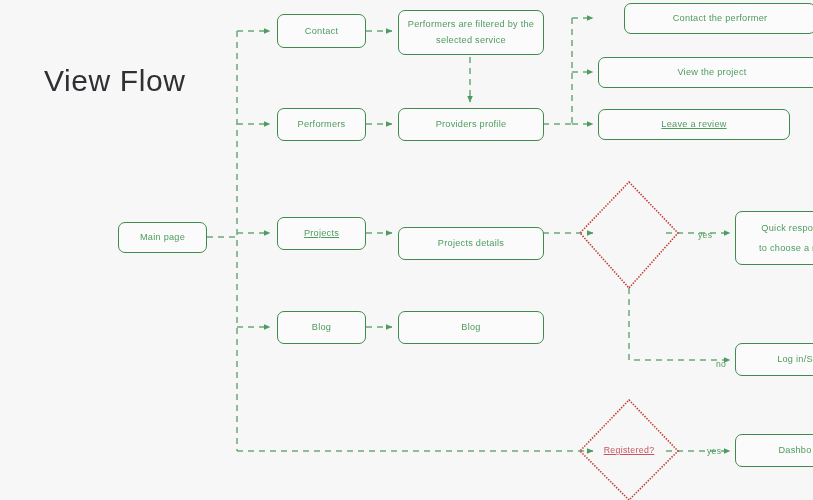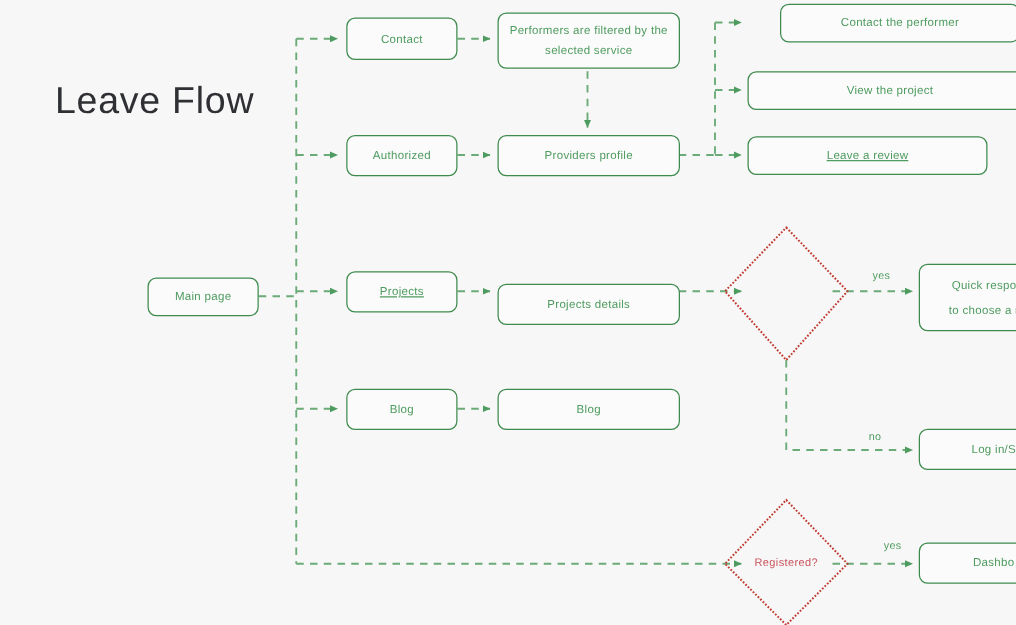--- a/index.html
+++ b/index.html
@@ -64,20 +64,21 @@
     align-items: center;
     justify-content: center;
     pointer-events: none;
   }
   .edge-label {
     position: absolute;
     color: #4e9b5f;
     font-size: 8.6px;
     letter-spacing: 0.3px;
     white-space: nowrap;
+    margin-top: 15px;
   }
 </style>
 </head>
 <body>
 
 <div id="canvas">
 
   <svg id="wires" viewBox="0 0 813 500" xmlns="http://www.w3.org/2000/svg">
     <defs>
       <marker id="arw" markerWidth="7" markerHeight="7" refX="6" refY="3.2" orient="auto" markerUnits="userSpaceOnUse">
@@ -115,26 +116,26 @@
 
       <path d="M629,288 L629,360 L730,360" marker-end="url(#arw)"></path>
 
       <path d="M666,451 L730,451" marker-end="url(#arw)"></path>
     </g>
 
     <polygon points="629,182 678,233 629,288 580,233" fill="none" stroke="#c0392f" stroke-width="1.6" stroke-dasharray="1.4,1.4"></polygon>
     <polygon points="629,400 678,451 629,500 580,451" fill="none" stroke="#c0392f" stroke-width="1.6" stroke-dasharray="1.4,1.4"></polygon>
   </svg>
 
-  <div class="title" style="left:44px; top:64px;">Leave Flow</div>
+  <div class="title" style="left:44px; top:64px;">View Flow</div>
 
   <div class="node" style="left:118px; top:222px; width:89px; height:31px;text-align:center;">Main page</div>
 
   <div class="node" style="left:277px; top:14px; width:89px; height:34px;">Contact</div>
-  <div class="node" style="left:277px; top:108px; width:89px; height:33px;">Authorized</div>
+  <div class="node" style="left:277px; top:108px; width:89px; height:33px;">Performers</div>
   <div class="node" style="left:277px; top:217px; width:89px; height:33px;text-decoration:underline;">Projects</div>
   <div class="node" style="left:277px; top:311px; width:89px; height:33px;">Blog</div>
 
   <div class="node two-line" style="left:398px; top:10px; width:146px; height:45px;">Performers are filtered by the selected service</div>
   <div class="node" style="left:398px; top:108px; width:146px; height:33px;">Providers profile</div>
   <div class="node" style="left:398px; top:227px; width:146px; height:33px;">Projects details</div>
   <div class="node" style="left:398px; top:311px; width:146px; height:33px;">Blog</div>
 
   <div class="node" style="left:588px; top:3px; width:192px; height:31px;margin-left:36px;">Contact the performer</div>
   <div class="node" style="left:598px; top:57px; width:228px; height:31px;">View the project</div>
@@ -142,19 +143,19 @@
 
   <div class="node" style="left:735px; top:211px; width:120px; height:54px; justify-content:flex-start; align-items:center; flex-direction:column; padding-top:9px;">
     <span>Quick response</span>
     <span style="margin-top:6px;">to choose a resp</span>
   </div>
 
   <div class="node" style="left:735px; top:343px; width:120px; height:33px;">Log in/S</div>
 
   <div class="node" style="left:735px; top:434px; width:120px; height:33px;">Dashbo</div>
 
-  <div class="diamond-label" style="left:589px; top:443px; width:80px; height:16px;">Registered?</div>
+  <div class="diamond-label" style="left:589px; top:443px; width:80px; height:16px;text-decoration:underline;">Registered?</div>
 
   <div class="edge-label" style="left:698px; top:215px;">yes</div>
-  <div class="edge-label" style="left:695px; top:344px;">no</div>
+  <div class="edge-label" style="left:716px; top:344px;">no</div>
   <div class="edge-label" style="left:707px; top:431px;">yes</div>
 
 </div>
 
 </body></html>

